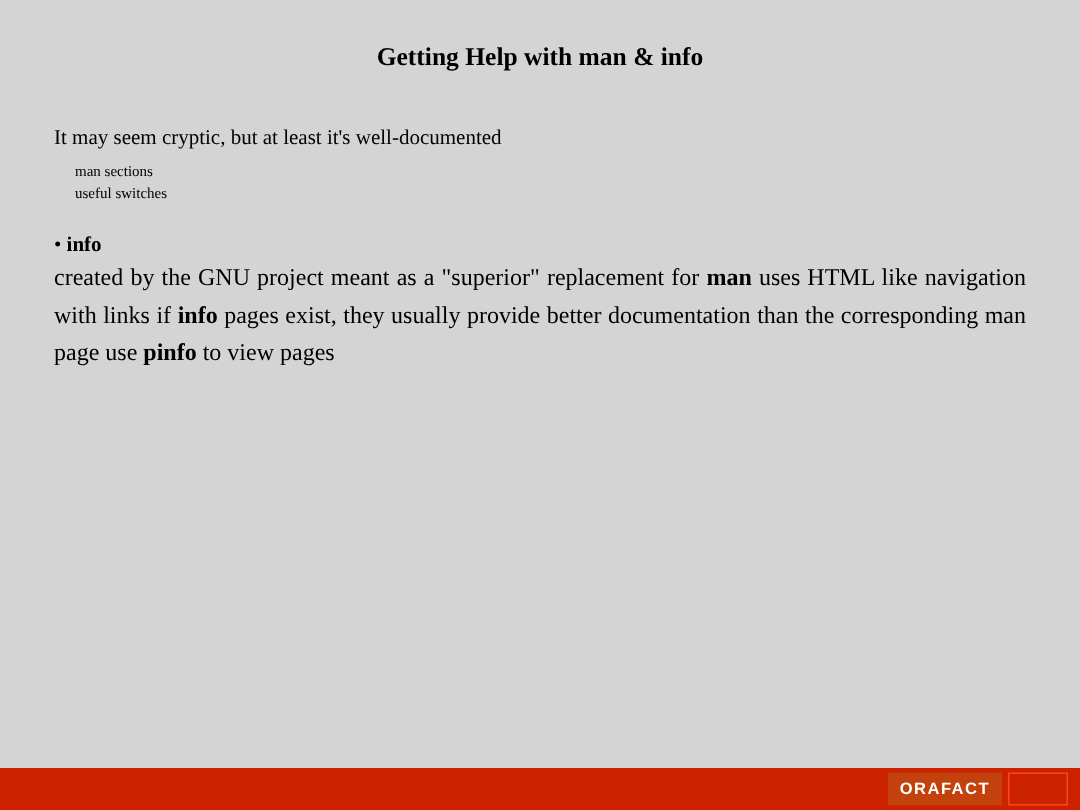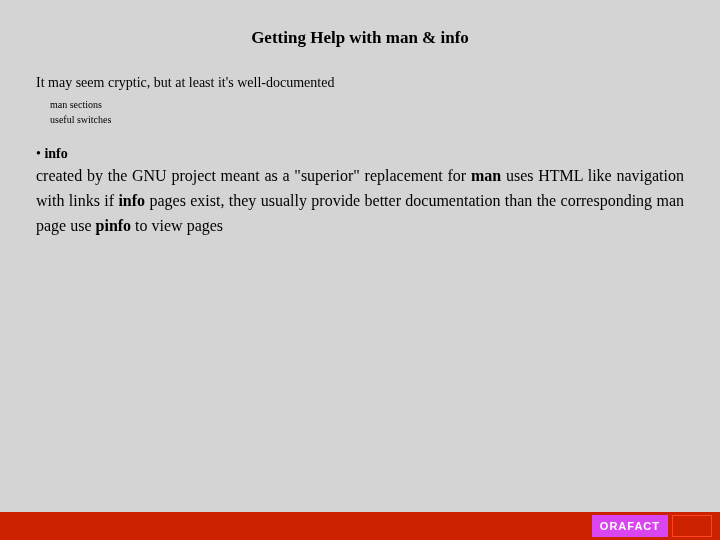--- a/index.html
+++ b/index.html
@@ -30,21 +30,21 @@
       flex: 1;
       padding: 28px 36px 20px 36px;
       background-color: #d4d4d4;
     }
 
     .slide-title {
       text-align: center;
       font-size: 17px;
       font-weight: bold;
       color: #000;
-      margin-bottom: 24px;
+      margin-bottom: 34px;
     }
 
     .body-text {
       font-size: 14px;
       color: #000;
       line-height: 1.5;
     }
 
     .intro-line {
       margin-bottom: 4px;
@@ -93,21 +93,21 @@
       display: flex;
       align-items: center;
       justify-content: flex-end;
       padding-right: 8px;
       position: absolute;
       bottom: 0;
       left: 0;
     }
 
     .logo-box {
-      background-color: #d946ef;
+      background-color: #c2410c;
       padding: 2px 8px;
       display: flex;
       align-items: center;
       height: 22px;
       margin-right: 4px;
     }
 
     .logo-text {
       color: #fff;
       font-size: 11px;

